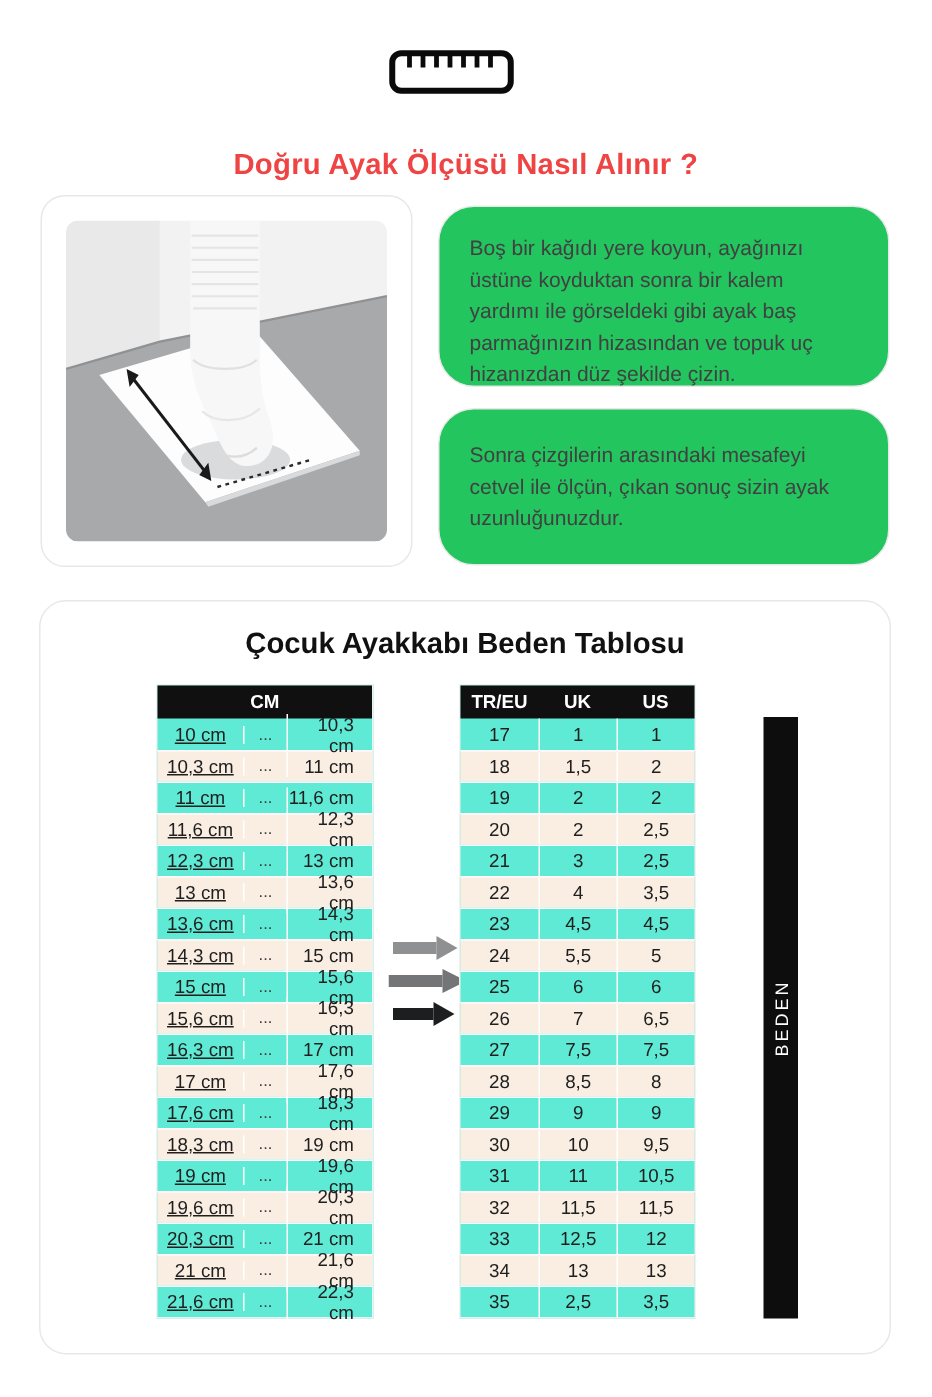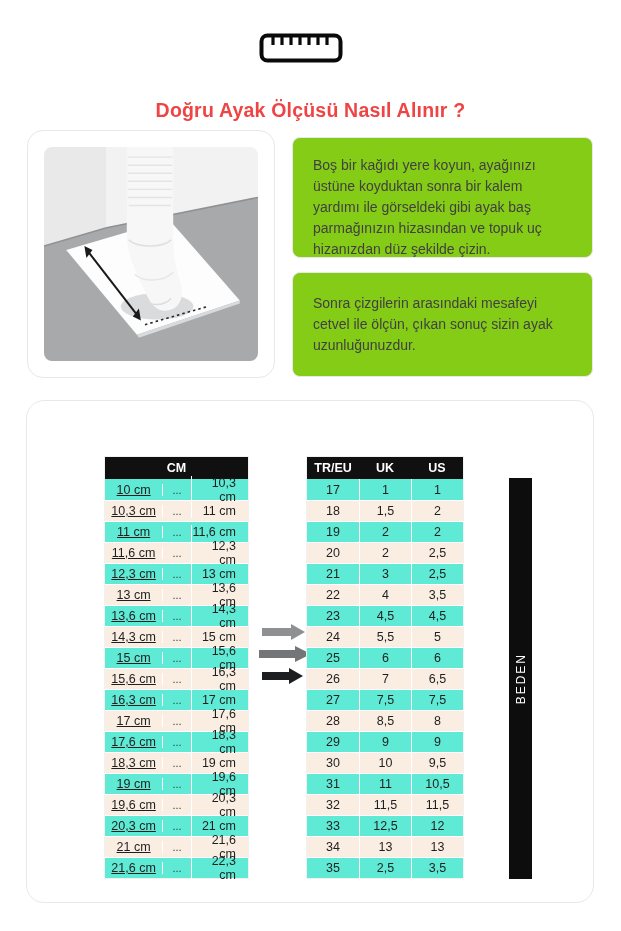--- a/index.html
+++ b/index.html
@@ -15,21 +15,21 @@
   }
   
   .photo-card {
     position:absolute; left:27px; top:130px; width:248px; height:248px;
     border:1px solid #e8e8e8; border-radius:16px; background:#fff; padding:16px;
   }
   .photo { width:214px; height:214px; border-radius:8px; overflow:hidden; display:block; }
   
   .info-box {
     position:absolute; left:292px; width:301px; border:1px solid #e8e8e8;
-    border-radius:8px; background:#84cc16; padding:17px 20px;
+    border-radius:24px; background:#22c55e; padding:17px 20px;
     font-size:14px; line-height:1.5; color:#414141;
   }
   .box1 { top:137px; height:121px; }
   .box2 { top:272px; height:105px; display:flex; align-items:center; }
   
   .size-card {
     position:absolute; left:26px; top:400px; width:568px; height:503px;
     border:1px solid #e8e8e8; border-radius:18px; background:#fff;
   }
   .size-title {
@@ -129,20 +129,21 @@
 </div>
 
 <div class="info-box box1">
   <p>Boş bir kağıdı yere koyun, ayağınızı üstüne koyduktan sonra bir kalem yardımı ile görseldeki gibi ayak baş parmağınızın hizasından ve topuk uç hizanızdan düz şekilde çizin.</p>
 </div>
 <div class="info-box box2">
   <p>Sonra çizgilerin arasındaki mesafeyi cetvel ile ölçün, çıkan sonuç sizin ayak uzunluğunuzdur.</p>
 </div>
 
 <div class="size-card">
+  <h2 class="size-title">Çocuk Ayakkabı Beden Tablosu</h2>
 
   <div class="sizetable cm-table">
     <div class="thead">
       <div class="hcell">CM</div>
     </div>
     <div id="cm-body">
         <div class="trow">
           <div class="cell c-from">10 cm</div>
           <div class="cell c-sep">...</div>
           <div class="cell c-to">10,3 cm</div>

